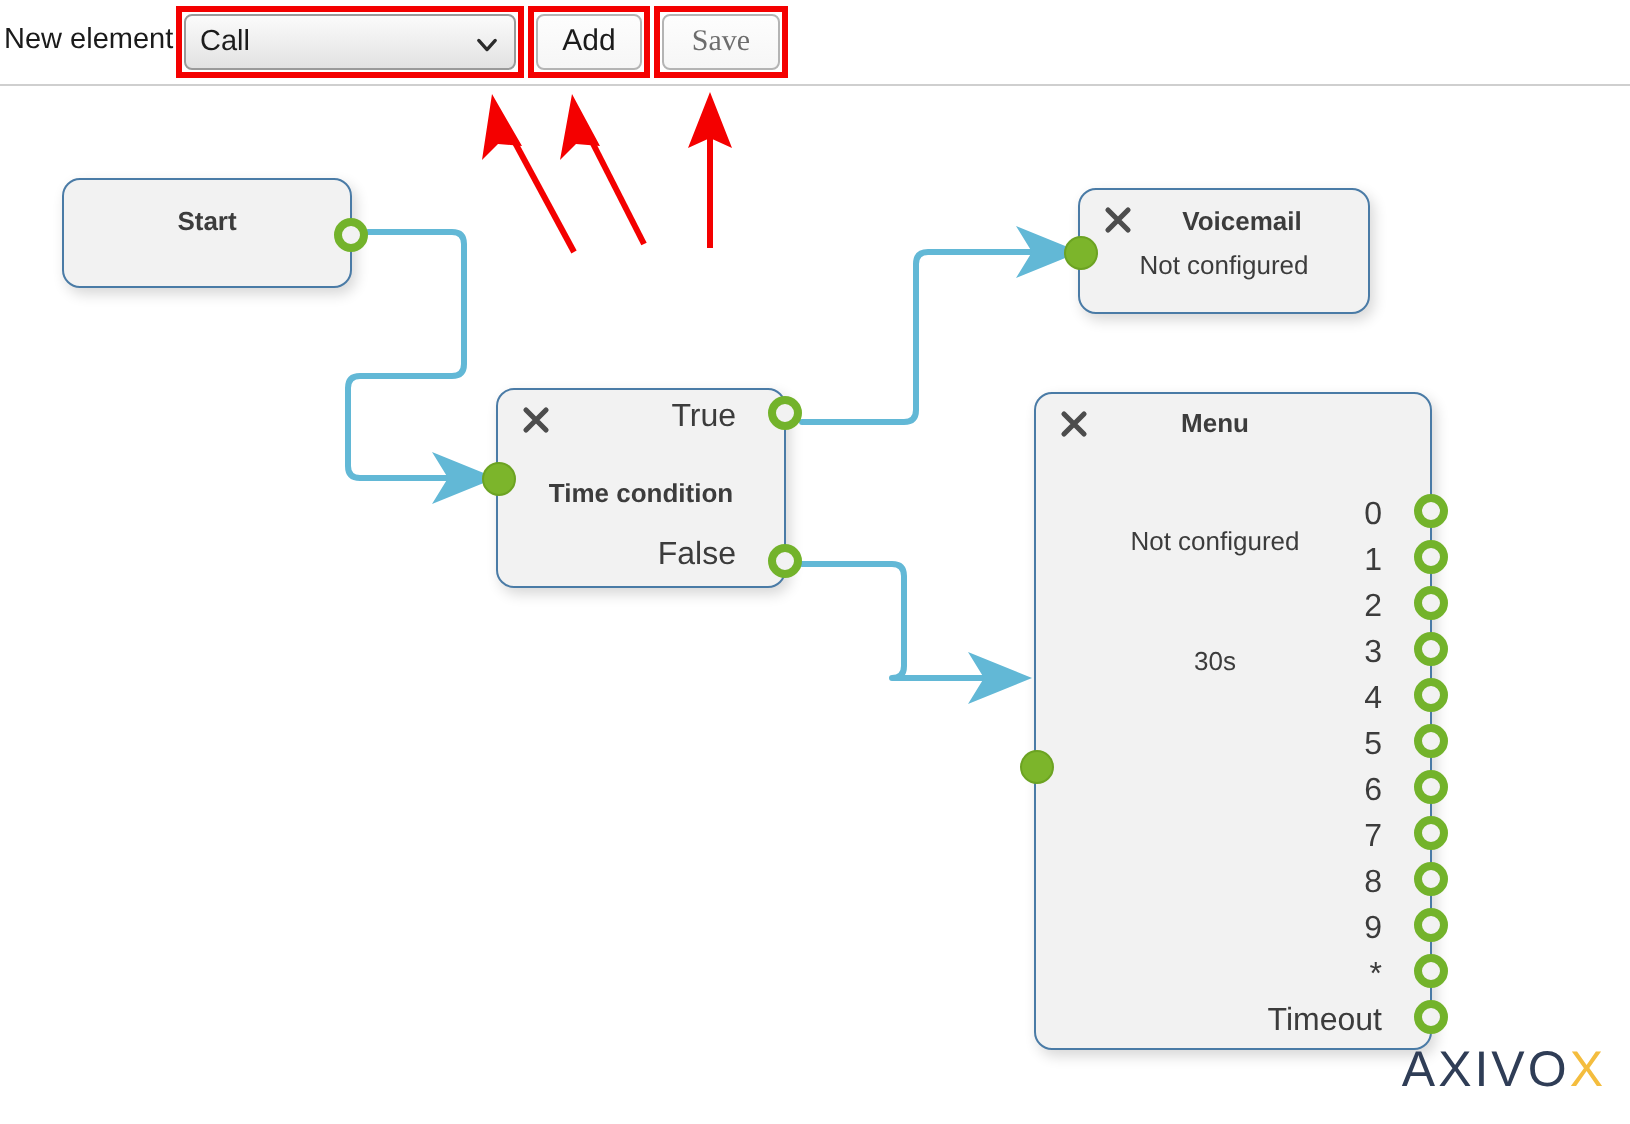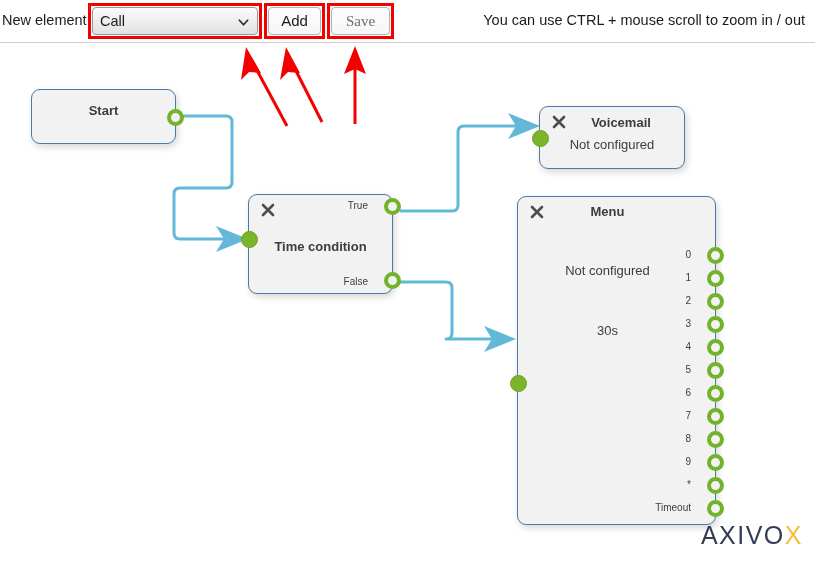--- a/index.html
+++ b/index.html
@@ -144,30 +144,30 @@
   .port-out {
     border: 4px solid #73b32b;
     background: #f2f2f2;
   }
   .port-in {
     background: #7cb52b;
     border: 1px solid #6ca322;
   }
   .port-label {
     position: absolute;
-    font-size: 10px;
+    font-size: 16px;
     color: #3c3c3c;
     text-align: right;
     white-space: nowrap;
   }
 
   
   #node-start      { left: 31px;  top: 45px;  width: 145px; height: 55px; }
   #node-timecond   { left: 248px; top: 150px; width: 145px; height: 100px; }
-  #node-voicemail  { left: 539px; top: 50px;  width: 146px; height: 63px; margin-top: 12px; }
+  #node-voicemail  { left: 539px; top: 50px;  width: 146px; height: 63px; }
   #node-menu       { left: 517px; top: 152px; width: 199px; height: 329px; }
 
   
   #logo {
     position: absolute;
     right: 12px; bottom: 12px;
     font-size: 25px;
     letter-spacing: 1.5px;
     font-family: "Liberation Sans", sans-serif;
   }
@@ -190,21 +190,20 @@
     </span>
   </div>
   <div class="redbox" style="left:88px; top:3px; width:174px; height:36px;"></div>
 
   <div class="tbtn" id="add-button">Add</div>
   <div class="redbox" style="left:264px; top:3px; width:61px; height:36px;"></div>
 
   <div class="tbtn" id="save-button">Save</div>
   <div class="redbox" style="left:327px; top:3px; width:67px; height:36px;"></div>
 
-  <div id="zoom-hint">You can use CTRL + mouse scroll to zoom in / out</div>
 </div>
 
 <div id="canvas">
 
   <svg id="edge-layer" viewBox="0 0 815 518">
     <defs>
       <filter id="nodeshadow" x="-30%" y="-30%" width="180%" height="180%">
         <feDropShadow dx="2" dy="3" stdDeviation="3" flood-color="#000000" flood-opacity="0.16"></feDropShadow>
       </filter>
     </defs>

